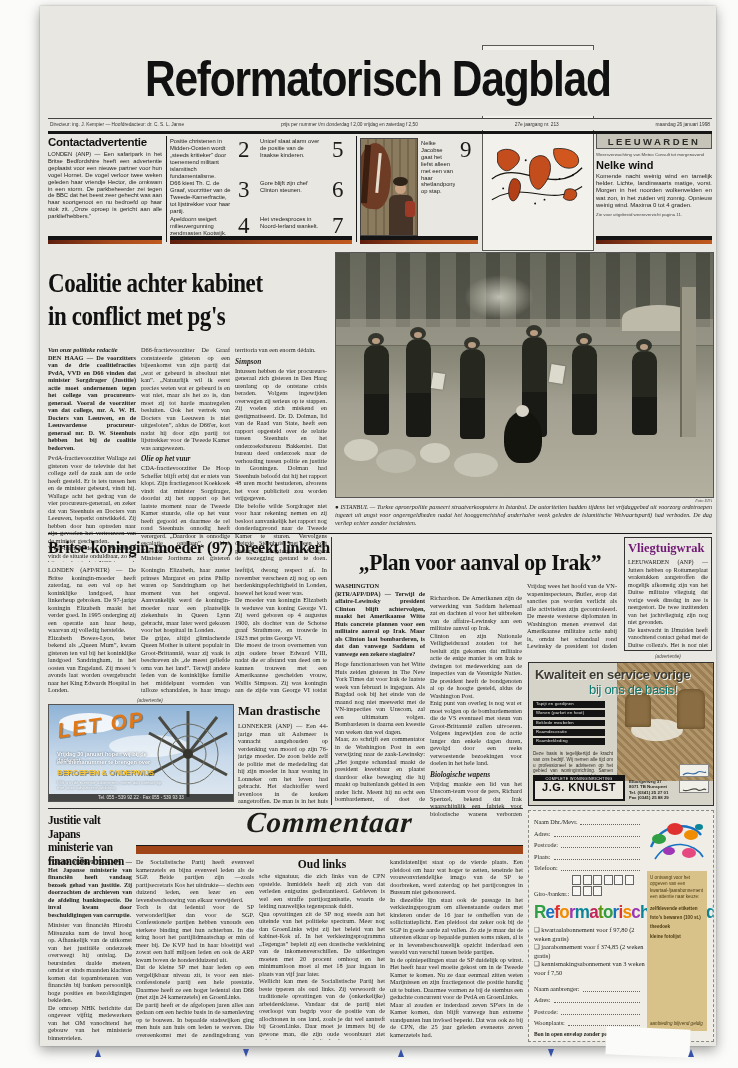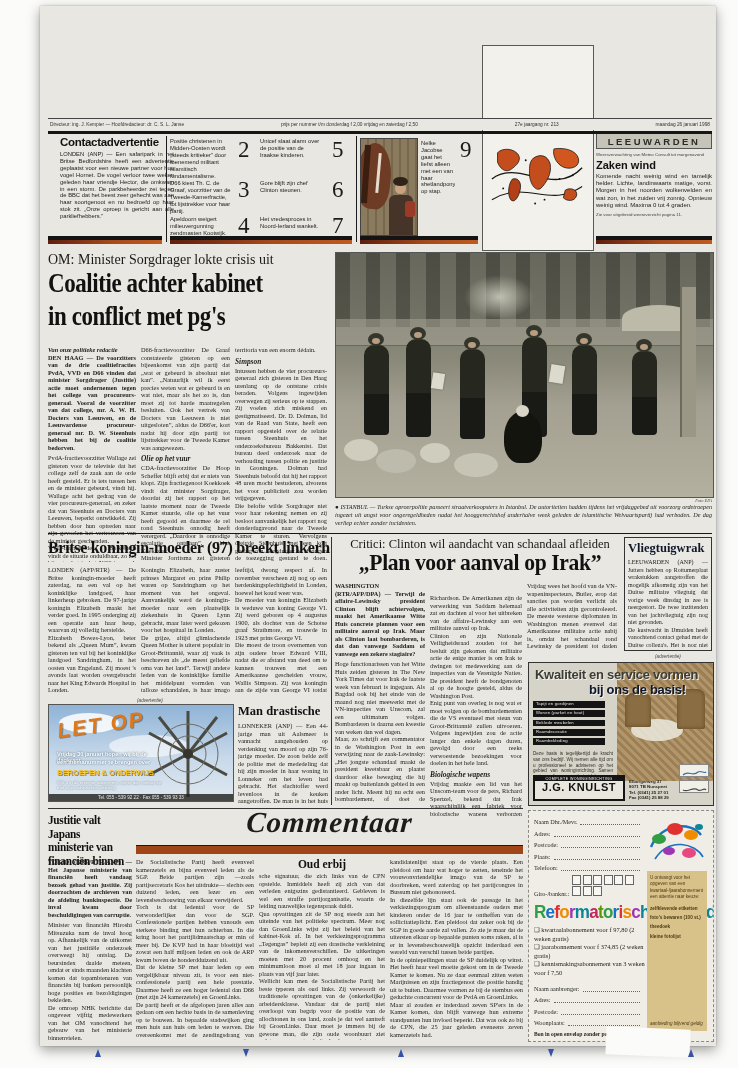--- a/index.html
+++ b/index.html
@@ -27,20 +27,23 @@
   .opt{font-family:"Liberation Serif",serif;font-size:6.4px;line-height:8.6px;color:#23231f}
   .klabel{background:#141414;color:#e8e8e2;font-size:4.2px;line-height:6.8px;padding:0 3px;margin-bottom:2.5px;width:66px;letter-spacing:.2px}
   .gift{font-size:4.6px;line-height:6.4px;color:#4a3a12}
   .blm{position:absolute;width:6px;height:8px;background:#3552a8;clip-path:polygon(50% 0,100% 100%,0 100%)}
 </style>
 </head>
 <body>
 
 <div id="paper">
 
+  <div class="abs" style="left:0;top:44px;width:676px;height:66px;background:#e9e7e1;text-align:center;z-index:3">
+    <span style="display:inline-block;font-weight:700;font-size:50px;letter-spacing:-1.5px;color:#111;transform:scaleX(.85);transform-origin:center;white-space:nowrap">Reformatorisch Dagblad</span>
+  </div>
 
   <div class="abs" style="left:442px;top:39px;width:110px;height:204px;background:#f2f1ec;border:1px solid #5a5a55;z-index:2">
     <svg style="position:absolute;left:7px;top:94px" width="94" height="78" viewBox="0 0 100 80">
       <path d="M2,40 C30,18 68,60 98,28" fill="none" stroke="#16160f" stroke-width="1.4"></path>
       <path d="M2,62 C40,40 62,72 98,48" fill="none" stroke="#16160f" stroke-width="1.1"></path>
       <path d="M8,12 C14,6 26,8 30,14 C34,20 28,26 22,30 C16,34 10,28 8,22 Z" fill="#c44d1d" stroke="#161616" stroke-width=".8"></path>
       <path d="M24,40 C30,38 34,44 32,52 C30,60 26,66 22,62 C18,56 20,44 24,40 Z" fill="#b23f16" stroke="#161616" stroke-width=".8"></path>
       <path d="M46,18 C54,12 62,16 64,24 C66,34 60,44 54,50 C48,54 42,44 42,34 C42,26 42,22 46,18 Z" fill="#c44d1d" stroke="#161616" stroke-width=".8"></path>
       <path d="M68,8 C80,6 92,10 94,18 C96,26 88,30 80,28 C72,26 66,16 68,8 Z" fill="#d1571f" stroke="#161616" stroke-width=".8"></path>
       <path d="M80,52 C86,48 94,52 92,58 C90,64 82,64 78,60 Z" fill="#c44d1d" stroke="#161616" stroke-width=".8"></path>
@@ -56,21 +59,21 @@
   </div>
 
   <div class="abs" style="left:8px;top:112px;width:664px;height:12px;border-top:.75px solid #444;background:#e9e7e1;z-index:4;font-size:4.8px;color:#333;display:flex;justify-content:space-between;align-items:center;padding:0 2px;box-sizing:border-box">
     <span>Directeur: ing. J. Kempier — Hoofdredacteur: dr. C. S. L. Janse</span>
     <span>prijs per nummer t/m donderdag f 2,00 vrijdag en zaterdag f 2,50</span>
     <span>27e jaargang nr. 213</span>
     <span>maandag 26 januari 1998</span>
   </div>
   <div class="abs rule" style="left:8px;top:125px;width:664px;height:3px;z-index:4"></div>
 
-  <div class="abs" style="left:20px;top:130px;width:114px;height:100px;overflow:hidden">
+  <div class="abs" style="left:8px;top:130px;width:114px;height:100px;overflow:hidden">
     <div style="font-weight:700;font-size:11.5px;letter-spacing:-.3px;border-bottom:none;color:#111">Contactadvertentie</div>
     <div class="sansS" style="margin-top:3px;text-align:justify;height:82px">LONDEN (ANP) — Een safaripark in het Britse Bedfordshire heeft een advertentie geplaatst voor een nieuwe partner voor hun vogel Hornet. De vogel verloor twee weken geleden haar vriendje Hector, die omkwam in een storm. De parkbeheerder zei tegen de BBC dat het beest zeer gehecht was aan haar soortgenoot en nu bedroefd op haar stok zit. „Onze oproep is gericht aan alle parkliefhebbers.”</div>
   </div>
   <div class="vline" style="left:126px;top:130px;height:106px"></div>
 
   <div class="abs" style="left:130px;top:130px;width:182px;height:102px;overflow:hidden">
     <div style="position:absolute;left:0;top:2px;width:62px" class="sansS">Positie christenen in Midden-Oosten wordt „steeds kritieker” door toenemend militant islamitisch fundamentalisme.</div>
     <div class="num" style="position:absolute;left:68px;top:2px">2</div>
     <div style="position:absolute;left:0;top:44px;width:62px" class="sansS">D66 kiest Th. C. de Graaf, voorzitter van de Tweede-Kamerfractie, tot lijsttrekker voor haar partij.</div>
     <div class="num" style="position:absolute;left:68px;top:42px">3</div>
@@ -95,35 +98,34 @@
       <div style="position:absolute;left:28px;top:56px;width:24px;height:40px;background:#463428;border-radius:6px 6px 0 0"></div>
       <div style="position:absolute;left:44px;top:62px;width:10px;height:16px;background:#9c3a28;border-radius:3px"></div>
     </div>
     <div style="position:absolute;left:61px;top:4px;width:34px" class="sansS">Nelke Jacobse gaat het liefst alleen met een van haar shetlandpony's op stap.</div>
     <div class="num" style="position:absolute;left:100px;top:2px">9</div>
   </div>
 
   <div class="abs" style="left:556px;top:127px;width:116px;height:110px;overflow:hidden">
     <div style="background:#c6c3b9;border:1px solid #555;text-align:center;font-weight:700;font-size:9.5px;letter-spacing:2.5px;color:#2a2a26;padding:1.5px 0">LEEUWARDEN</div>
     <div style="font-size:4.4px;color:#444;margin-top:3px">Weersverwachting van Meteo Consult tot morgenavond</div>
-    <div style="font-weight:700;font-size:11px;margin-top:2px;color:#111">Zaken wind</div>
+    <div style="font-weight:700;font-size:11px;margin-top:2px;color:#111">Nelke wind</div>
     <div class="sansS" style="margin-top:2px;text-align:justify;font-size:6px;line-height:7.2px">Komende nacht weinig wind en tamelijk helder. Lichte, landinwaarts matige, vorst. Morgen in het noorden wolkenvelden en wat zon, in het zuiden vrij zonnig. Opnieuw weinig wind. Maxima 0 tot 4 graden.</div>
     <div style="font-size:4.4px;color:#444;margin-top:3px">Zie voor uitgebreid weeroverzicht pagina 11.</div>
   </div>
 
   <div class="botbar-k" style="left:8px;top:230px;width:114px"></div>
     <div class="botbar-o" style="left:8px;top:234px;width:114px"></div>
   <div class="botbar-k" style="left:130px;top:230px;width:182px"></div>
     <div class="botbar-o" style="left:130px;top:234px;width:182px"></div>
   <div class="botbar-k" style="left:320px;top:230px;width:118px"></div>
     <div class="botbar-o" style="left:320px;top:234px;width:118px"></div>
   <div class="botbar-k" style="left:556px;top:230px;width:116px"></div>
     <div class="botbar-o" style="left:556px;top:234px;width:116px"></div>
 
-  <div class="abs ser" style="left:8px;top:246px;width:280px;font-size:14px;color:#1a1a18;white-space:nowrap">OM: Minister Sorgdrager lokte crisis uit</div>
   <div class="abs ser" style="left:8px;top:260px;width:300px;font-weight:700;font-size:28px;line-height:33px;white-space:pre-line;color:#111;transform:scaleX(.82);transform-origin:left top;letter-spacing:-.5px">Coalitie achter kabinet
 in conflict met pg's</div>
 
   <div class="abs" style="left:8px;top:340px;width:88px;height:216px;overflow:hidden">
     <div class="colT it bold" style="text-align:left">Van onze politieke redactie</div>
     <div class="colT bold">DEN HAAG — De voorzitters van de drie coalitiefracties PvdA, VVD en D66 vinden dat minister Sorgdrager (Justitie) actie moet ondernemen tegen het college van procureurs-generaal. Vooral de voorzitter van dat college, mr. A. W. H. Docters van Leeuwen, en de Leeuwardense procureur-generaal mr. D. W. Steenhuis hebben het bij de coalitie bedorven.</div>
     <div class="colT" style="margin-top:3px">PvdA-fractievoorzitter Wallage zei gisteren voor de televisie dat het college zelf de zaak aan de orde heeft gesteld. Er is iets tussen hen en de minister gebeurd, vindt hij. Wallage acht het gedrag van de vier procureurs-generaal, en zeker dat van Steenhuis en Docters van Leeuwen, beperkt ontwikkeld. Zij hebben door hun optreden naar zijn gevoelen het vertrouwen van de minister geschonden.
 VVD-fractieleider Bolkestein vindt de situatie onduldbaar, zo zei hij zaterdag in het NOS-journaal. Bolkestein doelde op de vrijdag door de pg's gedane uitspraken in de richting van de minister en vindt dat hun gedrag „uitermate onvolwassen” is. De VVD'er meent dat „de gezagsverhoudingen op het ministerie zoek” zijn en laat de uitlating gelden voor het gehele college.</div>
   </div>
   <div class="abs" style="left:101px;top:340px;width:89px;height:216px;overflow:hidden">
@@ -203,52 +205,51 @@
     <div style="position:absolute;left:8px;top:63px;font-size:7.5px;font-weight:700;color:#f5c02a;text-shadow:1px 1px 0 rgba(40,40,30,.5)">BEROEPEN &amp; ONDERWIJS</div>
     <div style="position:absolute;left:8px;top:75px;width:108px;font-size:4.4px;color:#fff;text-shadow:0 0 2px #345">Wilt u in dit nummer adverteren, neem dan contact op met onze advertentie-afdeling.</div>
     <div style="position:absolute;left:0;bottom:0;width:100%;font-size:4.6px;color:#e8e8e2;background:rgba(30,30,26,.8);text-align:center;padding:1px 0">Tel. 055 - 539 92 22  ·  Fax 055 - 539 93 33</div>
   </div>
 
   <div class="abs" style="left:198px;top:698px;width:90px;height:104px;overflow:hidden">
     <div class="ser bold" style="font-size:12.5px;color:#111">Man drastische</div>
     <div class="colT" style="margin-top:3px;height:84px">LONNEKER (ANP) — Een 44-jarige man uit Aalsmeer is vannacht aangehouden op verdenking van moord op zijn 76-jarige moeder. De zoon belde zelf de politie met de mededeling dat hij zijn moeder in haar woning in Lonneker om het leven had gebracht. Het slachtoffer werd levenloos in de keuken aangetroffen. De man is in het huis van zijn moeder in overspannen toestand aangehouden. Over het motief en de exacte doodsoorzaak is nog niets bekend.</div>
   </div>
 
-  <div class="abs ser" style="left:295px;top:531px;width:290px;text-align:center;font-size:12.5px;white-space:nowrap;color:#1a1a18">Critici: Clinton wil aandacht van schandaal afleiden</div>
   <div class="abs ser bold" style="left:295px;top:543px;width:290px;text-align:center;font-size:24px;letter-spacing:-.4px;color:#111;transform:scaleX(.9)">„Plan voor aanval op Irak”</div>
   <div class="abs" style="left:295px;top:576px;width:90px;height:222px;overflow:hidden">
     <div class="colT bold">WASHINGTON (RTR/AFP/DPA) — Terwijl de affaire-Lewinsky president Clinton blijft achtervolgen, maakt het Amerikaanse Witte Huis concrete plannen voor een militaire aanval op Irak. Maar als Clinton laat bombarderen, is dat dan vanwege Saddam of vanwege een zekere stagiaire?</div>
     <div class="colT" style="margin-top:3px">Hoge functionarissen van het Witte Huis zeiden gisteren in The New York Times dat voor Irak de laatste week van februari is ingegaan. Als Bagdad ook bij het einde van de maand nog niet meewerkt met de VN-inspecties van Unscom, zal een ultimatum volgen. Bombarderen is daarna een kwestie van weken dan wel dagen.
 Maar, zo schrijft een commentator in de Washington Post in een verwijzing naar de zaak-Lewinsky: „Het jongste schandaal maakt de president kwetsbaar en plaatst daardoor elke beweging die hij maakt op buitenlands gebied in een ander licht. Meent hij nu echt een bombardement, of doet de president dat om de aandacht te verleggen?”
 Zaterdag overlegde Clinton met vicepresident Al Gore en de ministers Albright (Buitenlandse Zaken) en Cohen (Defensie), CIA-directeur Tenet en VN-ambassadeur</div>
   </div>
   <div class="abs" style="left:390px;top:588px;width:92px;height:222px;overflow:hidden">
     <div class="colT">Richardson. De Amerikanen zijn de verwerking van Saddam helemaal zat en dachten al voor het uitbreken van de affaire-Lewinsky aan een militaire aanval op Irak.
 Clinton en zijn Nationale Veiligheidsraad zouden tot het besluit zijn gekomen dat militaire actie de enige manier is om Irak te dwingen tot medewerking aan de inspecties van de Verenigde Naties. De president heeft de bondgenoten al op de hoogte gesteld, aldus de Washington Post.
 Enig punt van overleg is nog wat er moet volgen op de bombardementen die de VS eventueel met steun van Groot-Brittannië zullen uitvoeren. Volgens ingewijden zou de actie langer dan enkele dagen duren, gevolgd door een reeks verwoestende bezoekingen voor doelen in het hele land.</div>
     <div class="subh" style="margin:3px 0 1px">Biologische wapens</div>
     <div class="colT">Vrijdag maakte een lid van het Unscom-team voor de pers, Richard Spertzel, bekend dat Irak waarschijnlijk een fabriek voor biologische wapens verborgen houdt. Bagdad ontzegt de inspecteurs de toegang tot wapenopslagplaatsen en tot de programma's voor</div>
   </div>
   <div class="abs colT" style="left:487px;top:576px;width:90px;height:70px">Vrijdag wees het hoofd van de VN-wapeninspecteurs, Butler, erop dat sancties pas worden verlicht als alle activiteiten zijn gecontroleerd. De meeste westerse diplomaten in Washington menen evenwel dat Amerikaanse militaire actie nabij is, omdat het schandaal rond Lewinsky de president tot daden dwingt.</div>
 
   <div class="abs" style="left:584px;top:531px;width:88px;height:114px;border:.75px solid #333;padding:3px;box-sizing:border-box;overflow:hidden;background:#eae8e2">
-    <div class="ser bold" style="font-size:12.5px;color:#0f172a">Vliegtuigwrak</div>
+    <div class="ser bold" style="font-size:12.5px;color:#701a75">Vliegtuigwrak</div>
     <div class="colT" style="margin-top:3px;height:88px;font-size:6px">LEEUWARDEN (ANP) — Jutters hebben op Rottumerplaat wrakstukken aangetroffen die mogelijk afkomstig zijn van het Duitse militaire vliegtuig dat vorige week dinsdag in zee is neergestort. De twee inzittenden van het jachtvliegtuig zijn nog niet gevonden.
 De kustwacht in IJmuiden heeft vanochtend contact gehad met de Duitse collega's. Het is nog niet duidelijk of de onderdelen naar Duitsland gaan voor onderzoek.</div>
   </div>
   <div class="abs" style="left:592px;top:648px;width:72px;text-align:center;font-size:4.6px;font-style:italic;color:#444">(advertentie)</div>
 
   <div class="abs" style="left:488px;top:656px;width:184px;height:142px;border:1px solid #333;background:#d6d3c9;overflow:hidden">
     <div style="position:absolute;right:0;top:0;width:96px;height:118px;background:repeating-linear-gradient(45deg,#b2966b 0 3px,#9c7f55 3px 6px)">
       <div style="position:absolute;left:14px;top:56px;width:52px;height:22px;border-radius:50%;background:#e8e4d8;opacity:.9"></div>
       <div style="position:absolute;left:8px;top:30px;width:26px;height:34px;border-radius:8px 8px 2px 2px;background:#8a6d42;box-shadow:inset 0 0 4px #5e4826"></div>
       <div style="position:absolute;right:8px;top:26px;width:28px;height:40px;border-radius:8px 8px 2px 2px;background:#8a6d42;box-shadow:inset 0 0 4px #5e4826"></div>
     </div>
-    <div style="position:absolute;left:6px;top:4px;font-size:13px;font-weight:700;color:#3c3c35;text-shadow:1px 1px 0 #f2f1ea;letter-spacing:-.3px;white-space:nowrap">Kwaliteit en service vormen</div>
-    <div style="position:absolute;left:60px;top:19px;font-size:13px;font-weight:700;color:#0f172a;text-shadow:1px 1px 0 #f2f1ea;letter-spacing:-.3px;white-space:nowrap">bij ons de basis!</div>
+    <div style="position:absolute;left:6px;top:4px;font-size:13px;font-weight:700;color:#3c3c35;text-shadow:1px 1px 0 #f2f1ea;letter-spacing:-.3px;white-space:nowrap">Kwaliteit en service vorige</div>
+    <div style="position:absolute;left:60px;top:19px;font-size:13px;font-weight:400;color:#0f766e;text-shadow:1px 1px 0 #f2f1ea;letter-spacing:-.3px;white-space:nowrap">bij ons de basis!</div>
     <div style="position:absolute;left:4px;top:38px">
       <div class="klabel">Tapijt en gordijnen</div>
       <div class="klabel">Wonen (parket en hout)</div>
       <div class="klabel">Beklede meubelen</div>
       <div class="klabel">Raamdecoratie</div>
       <div class="klabel">Raambekleding</div>
     </div>
     <div style="position:absolute;left:4px;top:88px;width:80px;font-size:4.6px;line-height:5.8px;color:#2e2e28;text-align:justify">Deze basis is tegelijkertijd de kracht van ons bedrijf. Wij nemen alle tijd om u professioneel te adviseren op het gebied van woninginrichting. Samen met u realiseren we de inrichting waar u van droomt.</div>
     <div style="position:absolute;left:4px;bottom:4px;width:88px;height:22px;border:2px solid #141414;background:#e9e6de">
       <div style="background:#141414;color:#fff;font-size:3.6px;text-align:center;letter-spacing:.4px">COMPLETE WONINGINRICHTING</div>
@@ -281,21 +282,21 @@
   </div>
 
   <div class="abs ser it bold" style="left:96px;top:800px;width:387px;text-align:center;font-size:29px;letter-spacing:1px;color:#1c1c18;transform:skewX(-4deg)">Commentaar</div>
   <div class="abs" style="left:96px;top:839px;width:387px;height:8px;background:#a04518;border-top:1.6px solid #1a1a1a"></div>
   <div class="abs colT" style="left:96px;top:852px;width:118px;height:182px">De Socialistische Partij heeft evenveel kamerzetels en bijna evenveel leden als de SGP. Beide partijen zijn —zoals partijsecretaris Kos het uitdrukte— slechts een duizend leden, een lezer en een levensbeschouwing van elkaar verwijderd.
 Toch is dat ledental voor de SP verwonderlijker dan voor de SGP. Confessionele partijen hebben vanouds een sterkere binding met hun achterban. In die kring hoort het partijlidmaatschap er min of meer bij. De KVP had in haar bloeitijd wel zowat een half miljoen leden en ook de ARP kwam boven de honderdduizend uit.
 Dat de kleine SP met haar leden op een vergelijkbaar niveau zit, is voor een niet-confessionele partij een hele prestatie. Daarmee heeft ze een hoger ledental dan D66 (met zijn 24 kamerzetels) en GroenLinks.
 De partij heeft er de afgelopen jaren alles aan gedaan om een hechte basis in de samenleving op te bouwen. In bepaalde stadswijken ging men huis aan huis om leden te werven. Die overeenkomst met de zendingsdrang van Jehova's Getuigen leverde hun de profane bijnaam op van Rode Jehova's.
 De SP is begonnen als een politieke sekte van maoïsti-</div>
   <div class="abs" style="left:219px;top:852px;width:126px;height:182px;overflow:hidden">
-    <div class="ser bold" style="text-align:center;font-size:11.5px;margin-bottom:2px;color:#111">Oud erbij</div>
+    <div class="ser bold" style="text-align:center;font-size:11.5px;margin-bottom:2px;color:#111">Oud links</div>
     <div class="colT">sche signatuur, die zich links van de CPN opstelde. Inmiddels heeft zij zich van dat verleden enigszins gedistantieerd. Gebleven is wel een straffe partijorganisatie, waarin de leiding nauwelijks tegenspraak duldt.
 Qua opvattingen zit de SP nog steeds aan het uiteinde van het politieke spectrum. Meer nog dan GroenLinks wijst zij het beleid van het kabinet-Kok af. In het verkiezingsprogramma „Tegengas” bepleit zij een drastische verkleining van de inkomensverschillen. De uitkeringen moeten met 20 procent omhoog en het minimumloon moet al met 18 jaar ingaan in plaats van vijf jaar later.
 Wellicht kan men de Socialistische Partij het beste typeren als oud links. Zij verwoordt de traditionele opvattingen van de (onkerkelijke) arbeidersklasse. Vandaar dat de partij niet overloopt van begrip voor de positie van de allochtonen in ons land, zoals je dat wel aantreft bij GroenLinks. Daar moet je immers bij de gewone man, die zijn oude woonbuurt ziet volstromen met buitenlanders, niet mee aankomen.
 Ook als het gaat om allerlei feministische ideeën loopt de SP niet voorop. De eerste vrouw op de</div>
   </div>
   <div class="abs colT" style="left:350px;top:852px;width:133px;height:182px">kandidatenlijst staat op de vierde plaats. Een pleidooi om haar wat hoger te zetten, teneinde het vrouwonvriendelijke imago van de SP te doorbreken, werd zaterdag op het partijcongres in Bussum niet gehonoreerd.
 In diezelfde lijn staat ook de passage in het verkiezingsprogram om alleenstaande ouders met kinderen onder de 16 jaar te ontheffen van de sollicitatieplicht. Een pleidooi dat zeker ook bij de SGP in goede aarde zal vallen. Zo zie je maar dat de uitersten elkaar op bepaalde punten soms raken, al is er in levensbeschouwelijk opzicht inderdaad een wereld van verschil tussen beide partijen.
 In de opiniepeilingen staat de SP duidelijk op winst. Het heeft haar veel moeite gekost om in de Tweede Kamer te komen. Nu ze daar eenmaal zitten weten Marijnissen en zijn fractiegenoot die positie handig uit te buiten. Daarmee vormen ze bij de stembus een geduchte concurrent voor de PvdA en GroenLinks.
 Maar al zouden er inderdaad zeven SP'ers in de Kamer komen, dan blijft vanwege hun extreme standpunten hun invloed beperkt. Dat was ook zo bij de CPN, die 25 jaar geleden eveneens zeven kamerzetels had.</div>
 

